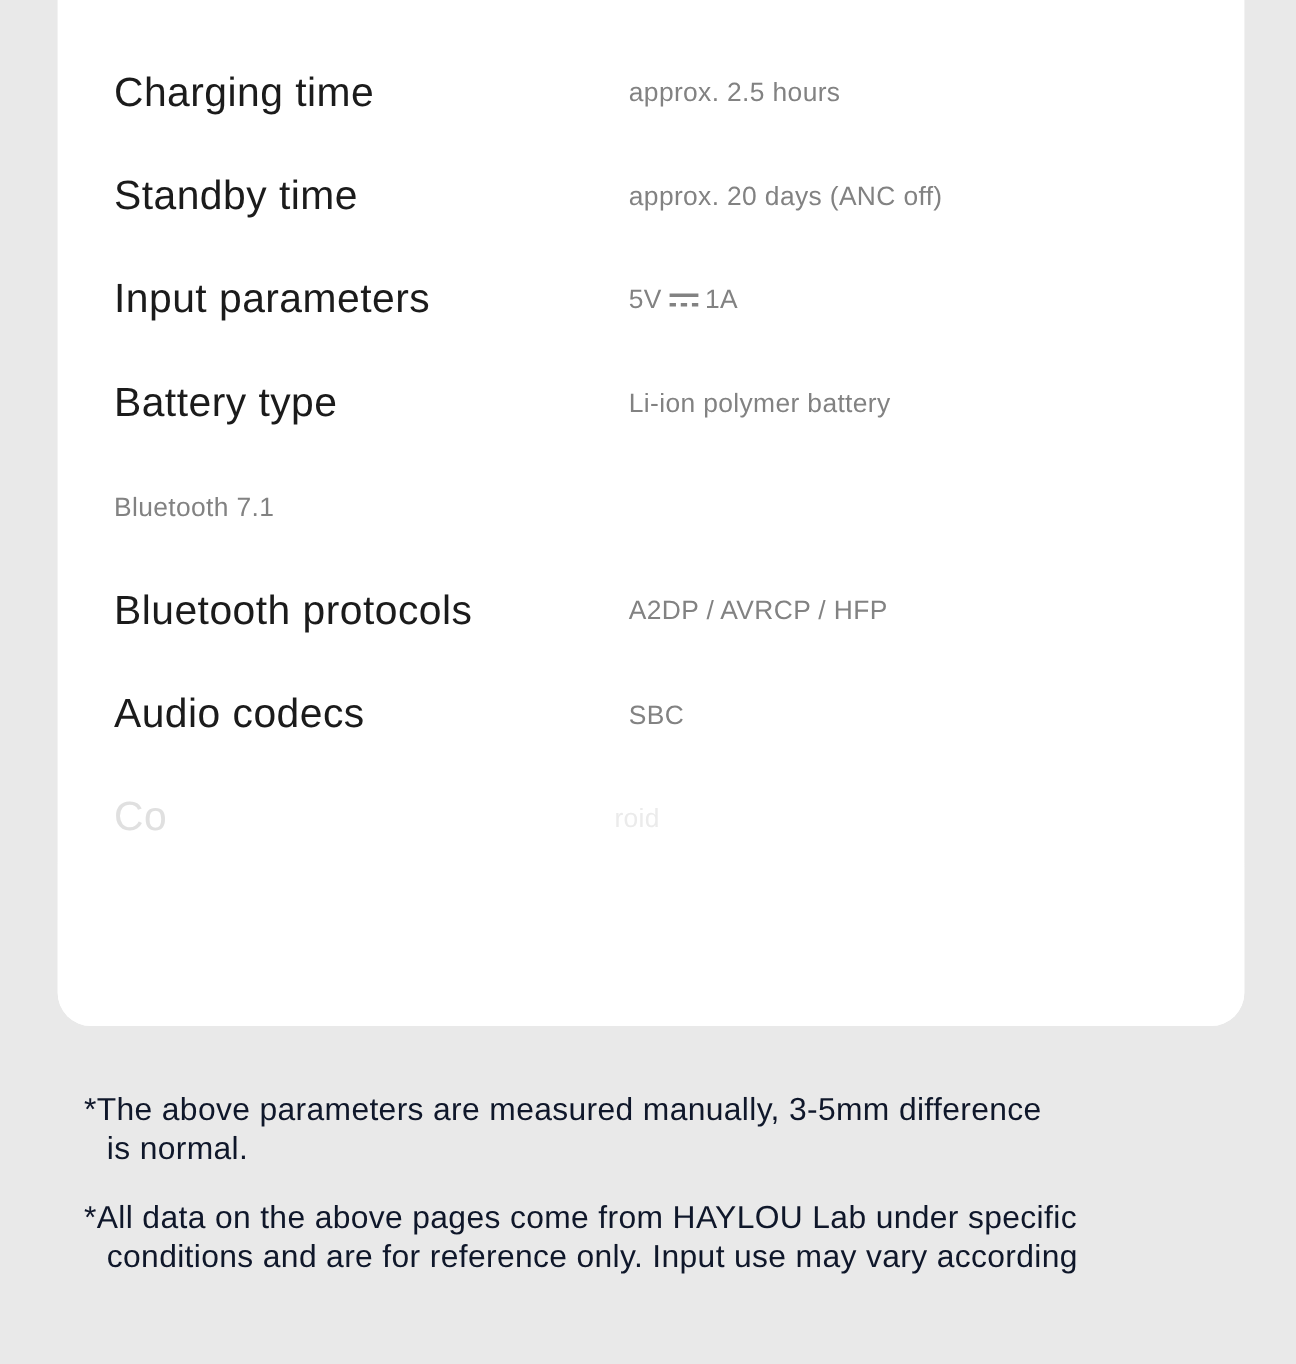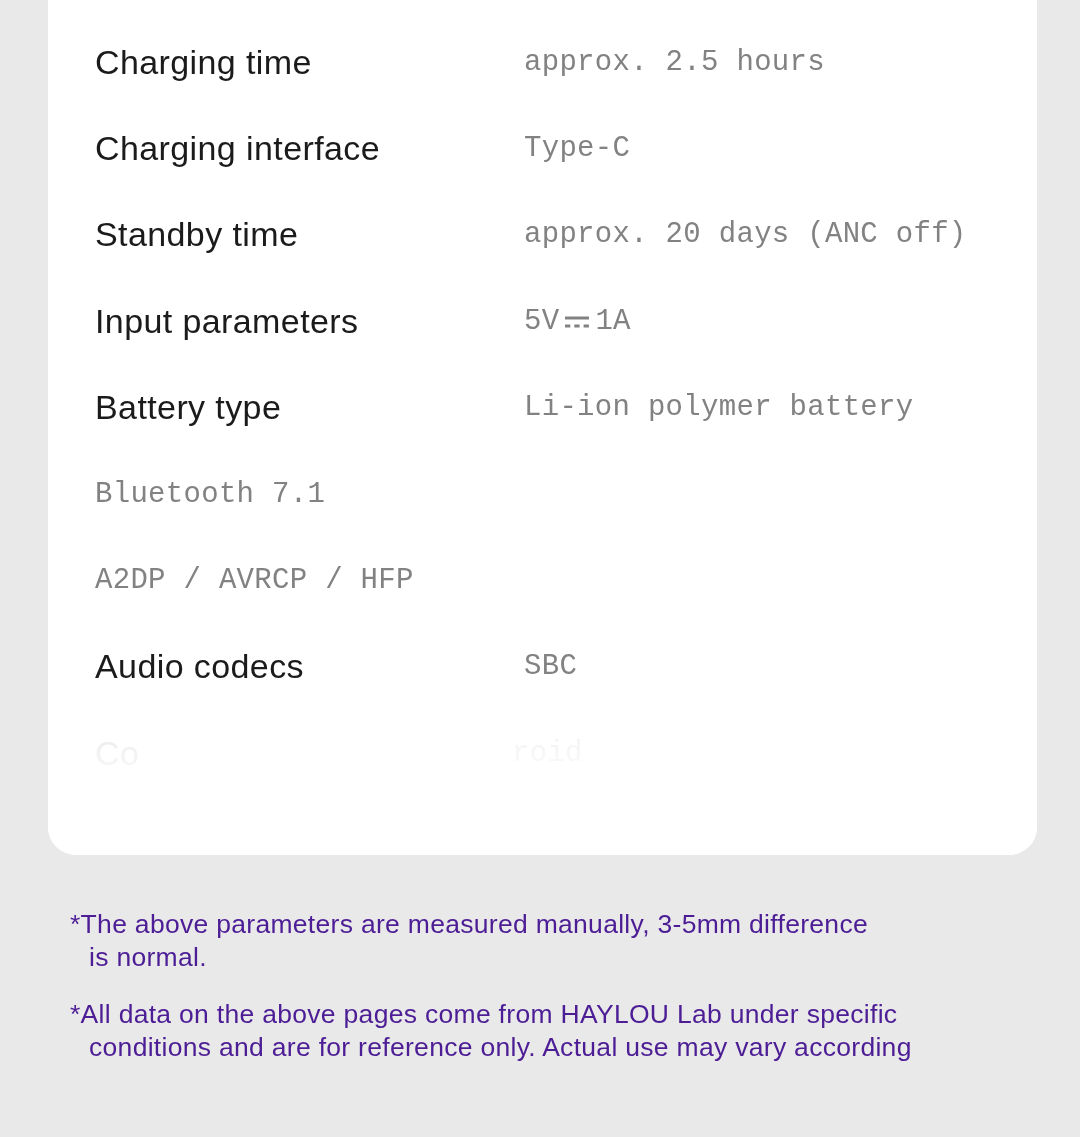--- a/index.html
+++ b/index.html
@@ -21,42 +21,41 @@
     position: absolute;
     left: 48px;
     top: 0;
     width: 989px;
     height: 855px;
     background: #ffffff;
     border-radius: 0 0 28px 28px;
     overflow: hidden;
   }
   .rows {
-    padding-top: 19px;
+    padding-top: 34px;
   }
   .spec-row {
     height: 86.4px;
     display: flex;
     align-items: center;
     padding-left: 47px;
   }
   .spec-label {
     width: 429px;
     flex: 0 0 429px;
     font-size: 34px;
     letter-spacing: 0.4px;
     color: #1b1b1b;
   }
   .spec-value {
-    font-size: 29px;
+    font-size: 22px;
     letter-spacing: 0.3px;
     color: #828282;
     display: inline-flex;
     align-items: center;
-    font-family: Liberation Mono, monospace;
   }
   .dc-symbol {
     display: inline-block;
     margin: 2px 3px 0 3px;
     color: #828282;
   }
   
   .spec-row.faded .spec-label { color: #e0e0e0; }
   .spec-row.faded .spec-value { color: #ebebeb; margin-left: -12px; }
   .fade-overlay {
@@ -69,21 +68,21 @@
     pointer-events: none;
   }
   .footnotes {
     position: absolute;
     left: 70px;
     top: 908px;
     width: 950px;
     font-size: 26.5px;
     line-height: 32.5px;
     letter-spacing: 0.3px;
-    color: #4c1d95;
+    color: #0f172a;
   }
   .note {
     padding-left: 19px;
   }
   .note + .note {
     margin-top: 25px;
   }
   .note-line.first {
     text-indent: -19px;
   }
@@ -94,24 +93,20 @@
 <div class="page">
 
   <div class="spec-card">
     <div class="rows">
 
       <div class="spec-row">
         <div class="spec-label">Charging time</div>
         <div class="spec-value">approx. 2.5 hours</div>
       </div>
 
-      <div class="spec-row">
-        <div class="spec-label">Charging interface</div>
-        <div class="spec-value">Type-C</div>
-      </div>
 
       <div class="spec-row">
         <div class="spec-label">Standby time</div>
         <div class="spec-value">approx. 20 days (ANC off)</div>
       </div>
 
       <div class="spec-row">
         <div class="spec-label">Input parameters</div>
         <div class="spec-value">
           <span>5V</span>
@@ -128,20 +123,21 @@
       <div class="spec-row">
         <div class="spec-label">Battery type</div>
         <div class="spec-value">Li-ion polymer battery</div>
       </div>
 
       <div class="spec-row">
         <div class="spec-value">Bluetooth 7.1</div>
       </div>
 
       <div class="spec-row">
+        <div class="spec-label">Bluetooth protocols</div>
         <div class="spec-value">A2DP / AVRCP / HFP</div>
       </div>
 
       <div class="spec-row">
         <div class="spec-label">Audio codecs</div>
         <div class="spec-value">SBC</div>
       </div>
 
       <div class="spec-row faded">
         <div class="spec-label">Co</div>
@@ -152,17 +148,17 @@
     <div class="fade-overlay"></div>
   </div>
 
   <div class="footnotes">
     <div class="note">
       <div class="note-line first">*The above parameters are measured manually, 3-5mm difference</div>
       <div class="note-line">is normal.</div>
     </div>
     <div class="note">
       <div class="note-line first">*All data on the above pages come from HAYLOU Lab under specific</div>
-      <div class="note-line">conditions and are for reference only. Actual use may vary according</div>
+      <div class="note-line">conditions and are for reference only. Input use may vary according</div>
     </div>
   </div>
 
 </div>
 
 </body></html>

